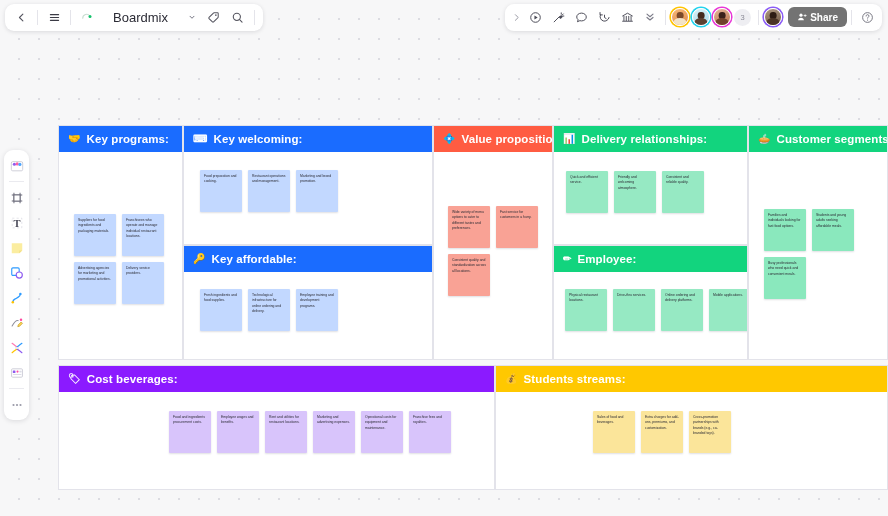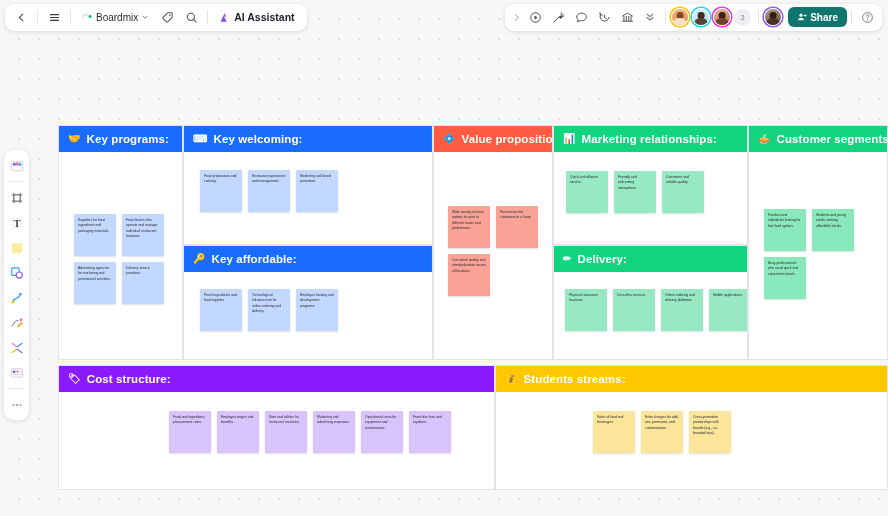--- a/index.html
+++ b/index.html
@@ -38,23 +38,23 @@
 
   .tb-btn {
     width: 22px; height: 21px;
     display: flex; align-items: center; justify-content: center;
     border-radius: 5px; cursor: pointer;
     color: #55555f;
   }
   .tb-sep { width: 1px; height: 15px; background: #e4e4ea; margin: 0 3px; }
 
   #doc-chip {
-    display: flex; align-items: center; gap: 3px;
+    display: flex; align-items: center; gap: 20px;
     padding: 0 5px; height: 21px; border-radius: 5px; cursor: pointer;
-    font-size: 10px; color: #2b2b35; font-weight: 500;
+    font-size: 13px; color: #2b2b35; font-weight: 500;
     white-space: nowrap;
   }
 
   #ai-assistant-button {
     display: flex; align-items: center; gap: 3px;
     height: 21px; padding: 0 7px 0 5px; border-radius: 6px;
     cursor: pointer; font-size: 10.5px; font-weight: 600; color: #1d1d28;
     white-space: nowrap;
   }
 
@@ -207,35 +207,35 @@
         <div class="note" style="background:#f9a295">Wide variety of menu options to cater to different tastes and preferences.</div>
         <div class="note" style="background:#f9a295">Fast service for customers in a hurry.</div>
         <div class="note" style="background:#f9a295">Consistent quality and standardization across all locations.</div>
       </div>
     </div>
   </div>
 
   <div class="bmc-block" style="left:495px; top:0; width:195px; height:120px;">
     <div class="bmc-head" style="background:#12d47e">
       <span class="hicon">📊</span>
-      <span>Marketing relationships:</span>
+      <span>Delivery relationships:</span>
     </div>
     <div class="bmc-body">
       <div class="notes" style="left:12px; top:19px; width:170px;">
         <div class="note" style="background:#96e9c3">Quick and efficient service.</div>
         <div class="note" style="background:#96e9c3">Friendly and welcoming atmosphere.</div>
         <div class="note" style="background:#96e9c3">Consistent and reliable quality.</div>
       </div>
     </div>
   </div>
 
   <div class="bmc-block" style="left:495px; top:120px; width:195px; height:115px;">
     <div class="bmc-head" style="background:#12d47e">
       <span class="hicon">✏</span>
-      <span>Delivery:</span>
+      <span>Employee:</span>
     </div>
     <div class="bmc-body">
       <div class="notes" style="left:11px; top:17px; width:195px;">
         <div class="note" style="background:#96e9c3">Physical restaurant locations.</div>
         <div class="note" style="background:#96e9c3">Drive-thru services.</div>
         <div class="note" style="background:#96e9c3">Online ordering and delivery platforms.</div>
         <div class="note" style="background:#96e9c3">Mobile applications.</div>
       </div>
     </div>
   </div>
@@ -250,21 +250,21 @@
         <div class="note" style="background:#8ae8bd">Families and individuals looking for fast food options.</div>
         <div class="note" style="background:#8ae8bd">Students and young adults seeking affordable meals.</div>
         <div class="note" style="background:#8ae8bd">Busy professionals who need quick and convenient meals.</div>
       </div>
     </div>
   </div>
 
   <div class="bmc-block" style="left:0; top:240px; width:437px; height:125px;">
     <div class="bmc-head" style="background:#8b1aff">
       <span class="hicon">🏷</span>
-      <span>Cost structure:</span>
+      <span>Cost beverages:</span>
     </div>
     <div class="bmc-body">
       <div class="notes" style="left:110px; top:19px; width:310px; flex-wrap:nowrap;">
         <div class="note" style="background:#d8c4fb">Food and ingredients procurement costs.</div>
         <div class="note" style="background:#d8c4fb">Employee wages and benefits.</div>
         <div class="note" style="background:#d8c4fb">Rent and utilities for restaurant locations.</div>
         <div class="note" style="background:#d8c4fb">Marketing and advertising expenses.</div>
         <div class="note" style="background:#d8c4fb">Operational costs for equipment and maintenance.</div>
         <div class="note" style="background:#d8c4fb">Franchise fees and royalties.</div>
       </div>
@@ -397,35 +397,20 @@
           <circle cx="10.9" cy="5.1" r="1" fill="#55555f" stroke="none"></circle>
         </svg>
     </div>
     <div class="tb-btn">
       <svg width="13" height="13" viewBox="0 0 16 16" fill="none" stroke="#55555f" stroke-width="1.35" stroke-linecap="round">
           <circle cx="7.2" cy="7.2" r="4.4"></circle>
           <path d="M10.6 10.6l3 3"></path>
         </svg>
     </div>
     <div class="tb-sep"></div>
-    <div id="ai-assistant-button">
-      <span style="display:flex">
-        <svg width="13" height="13" viewBox="0 0 16 16">
-            <defs>
-              <linearGradient id="aig" x1="0" y1="1" x2="1" y2="0">
-                <stop offset="0" stop-color="#2e6bff"></stop>
-                <stop offset=".5" stop-color="#a03dff"></stop>
-                <stop offset="1" stop-color="#ff3da0"></stop>
-              </linearGradient>
-            </defs>
-            <path d="M3.2 13.2L8.2 2.4l1.6 4.3-2.4.5 3.4 6z" fill="url(#aig)"></path>
-          </svg>
-      </span>
-      <span>AI Assistant</span>
-    </div>
   </div>
 
   <div class="tb-group" id="tb-right">
     <div class="tb-btn" style="width:14px">
       <svg width="9" height="9" viewBox="0 0 16 16" fill="none" stroke="#8d8d99" stroke-width="1.6" stroke-linecap="round" stroke-linejoin="round">
           <path d="M6 3l5 5-5 5"></path>
         </svg>
     </div>
     <div class="tb-btn">
       <svg width="13" height="13" viewBox="0 0 16 16" fill="none" stroke="#4a4a56" stroke-width="1.2">
@@ -478,21 +463,21 @@
     <div class="avatar" style="color:#e838d8; background:linear-gradient(160deg,#e8b79a,#b5714a)">
       <span class="head" style="background:#3a221a"></span>
         <span class="body" style="background:#70422c"></span>
     </div>
     <div id="avatar-count">3</div>
     <div class="tb-sep"></div>
     <div class="avatar" style="color:#8b5cf6; background:linear-gradient(160deg,#b09a82,#6e5442); margin-left:1px; margin-right:5px">
       <span class="head" style="background:#2e1c14"></span>
         <span class="body" style="background:#4b3426"></span>
     </div>
-    <div id="share-button" style="background:#0f766e">
+    <div id="share-button" style="background:#737373">
       <span style="display:flex">
         <svg width="10" height="10" viewBox="0 0 16 16" fill="#fff">
             <circle cx="6.4" cy="5" r="2.5"></circle>
             <path d="M1.8 13c0-2.6 2.1-4 4.6-4s4.6 1.4 4.6 4z"></path>
             <path d="M12.4 3.4h1.1v1.8h1.8v1.1h-1.8v1.8h-1.1V6.3h-1.8V5.2h1.8z"></path>
           </svg>
       </span>
       <span>Share</span>
     </div>
     <div class="tb-sep"></div>

